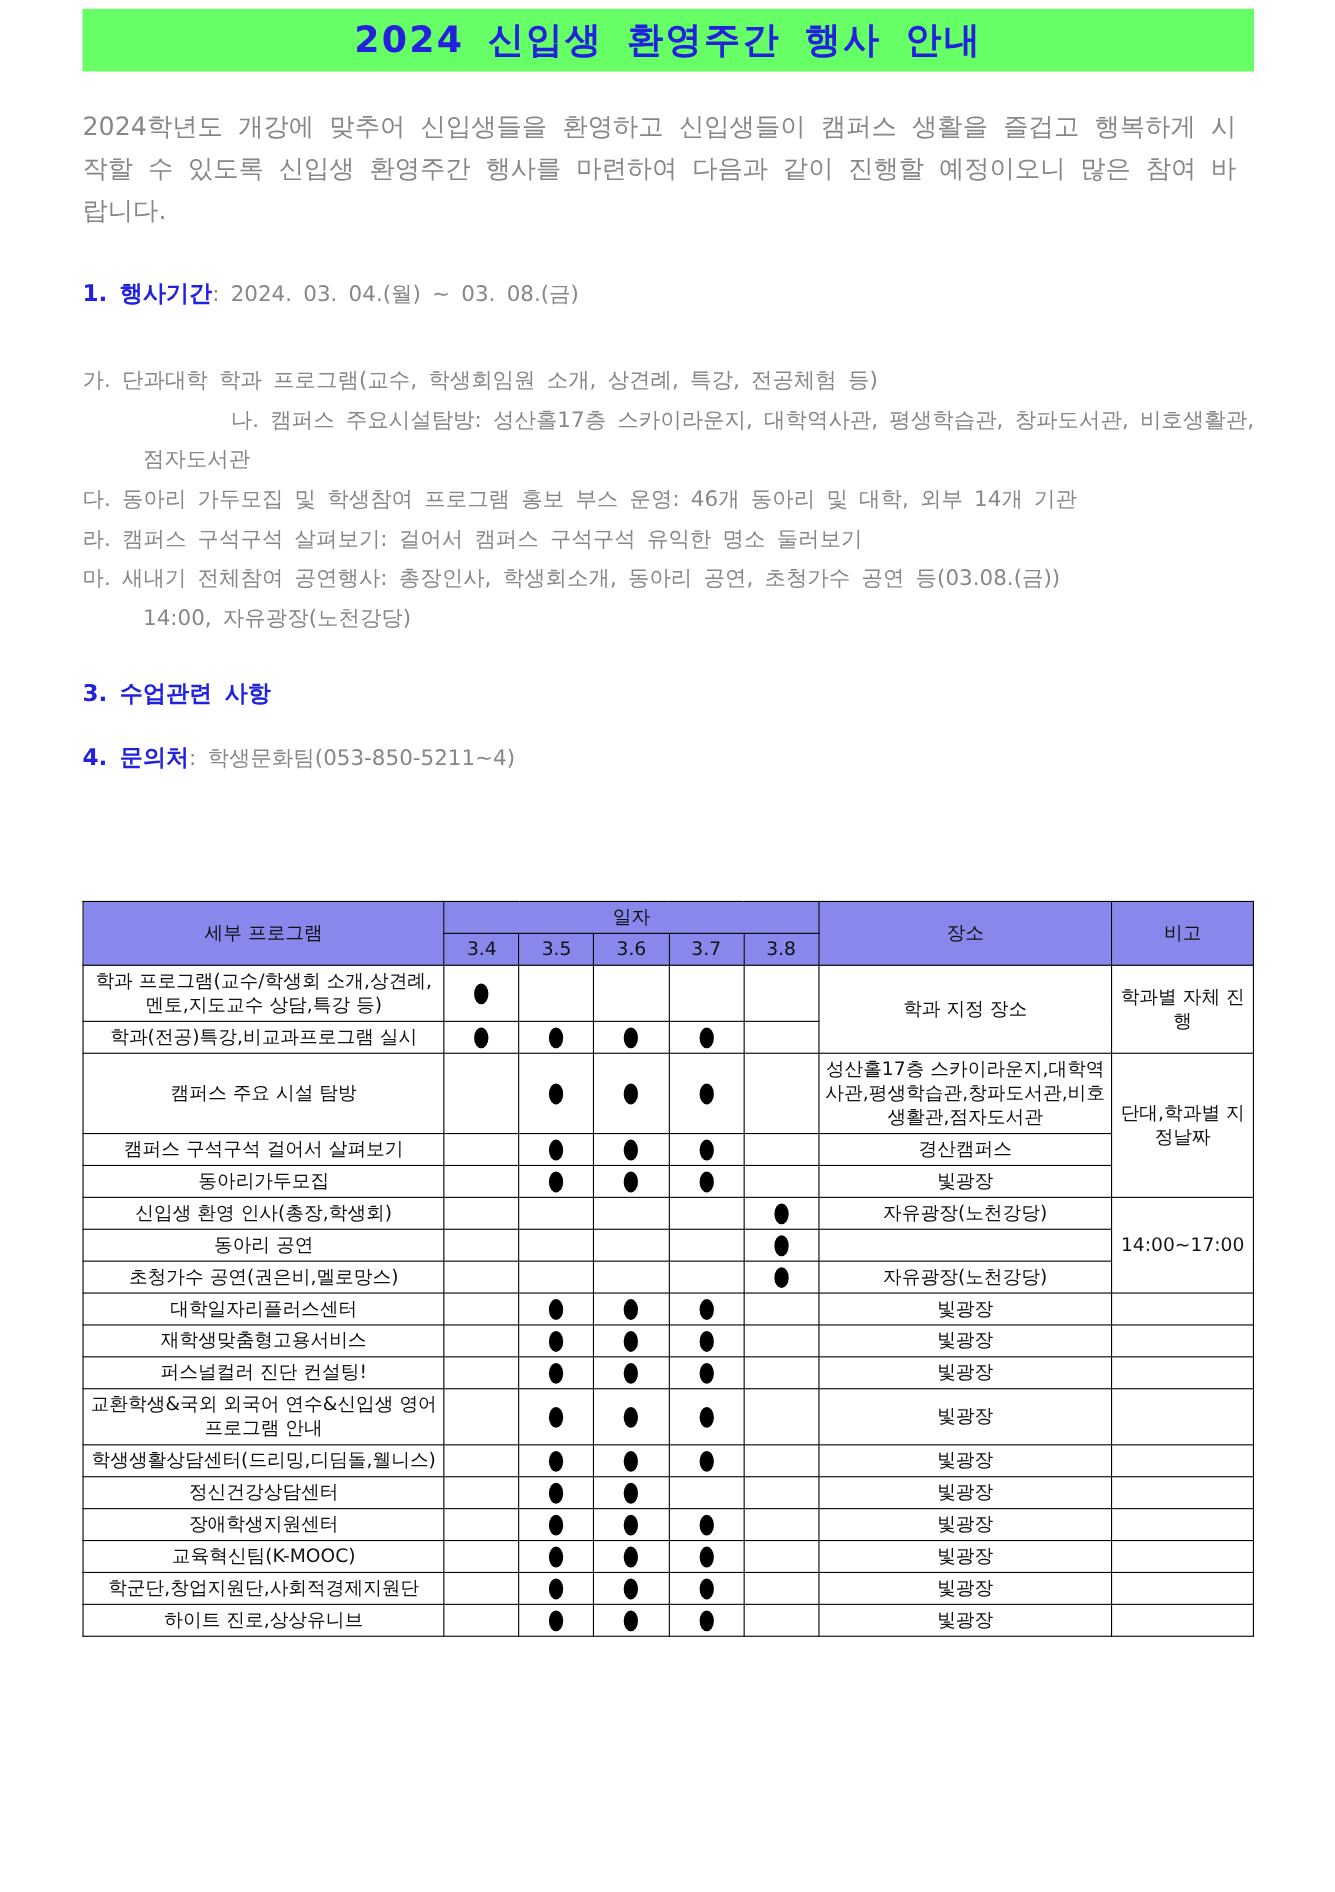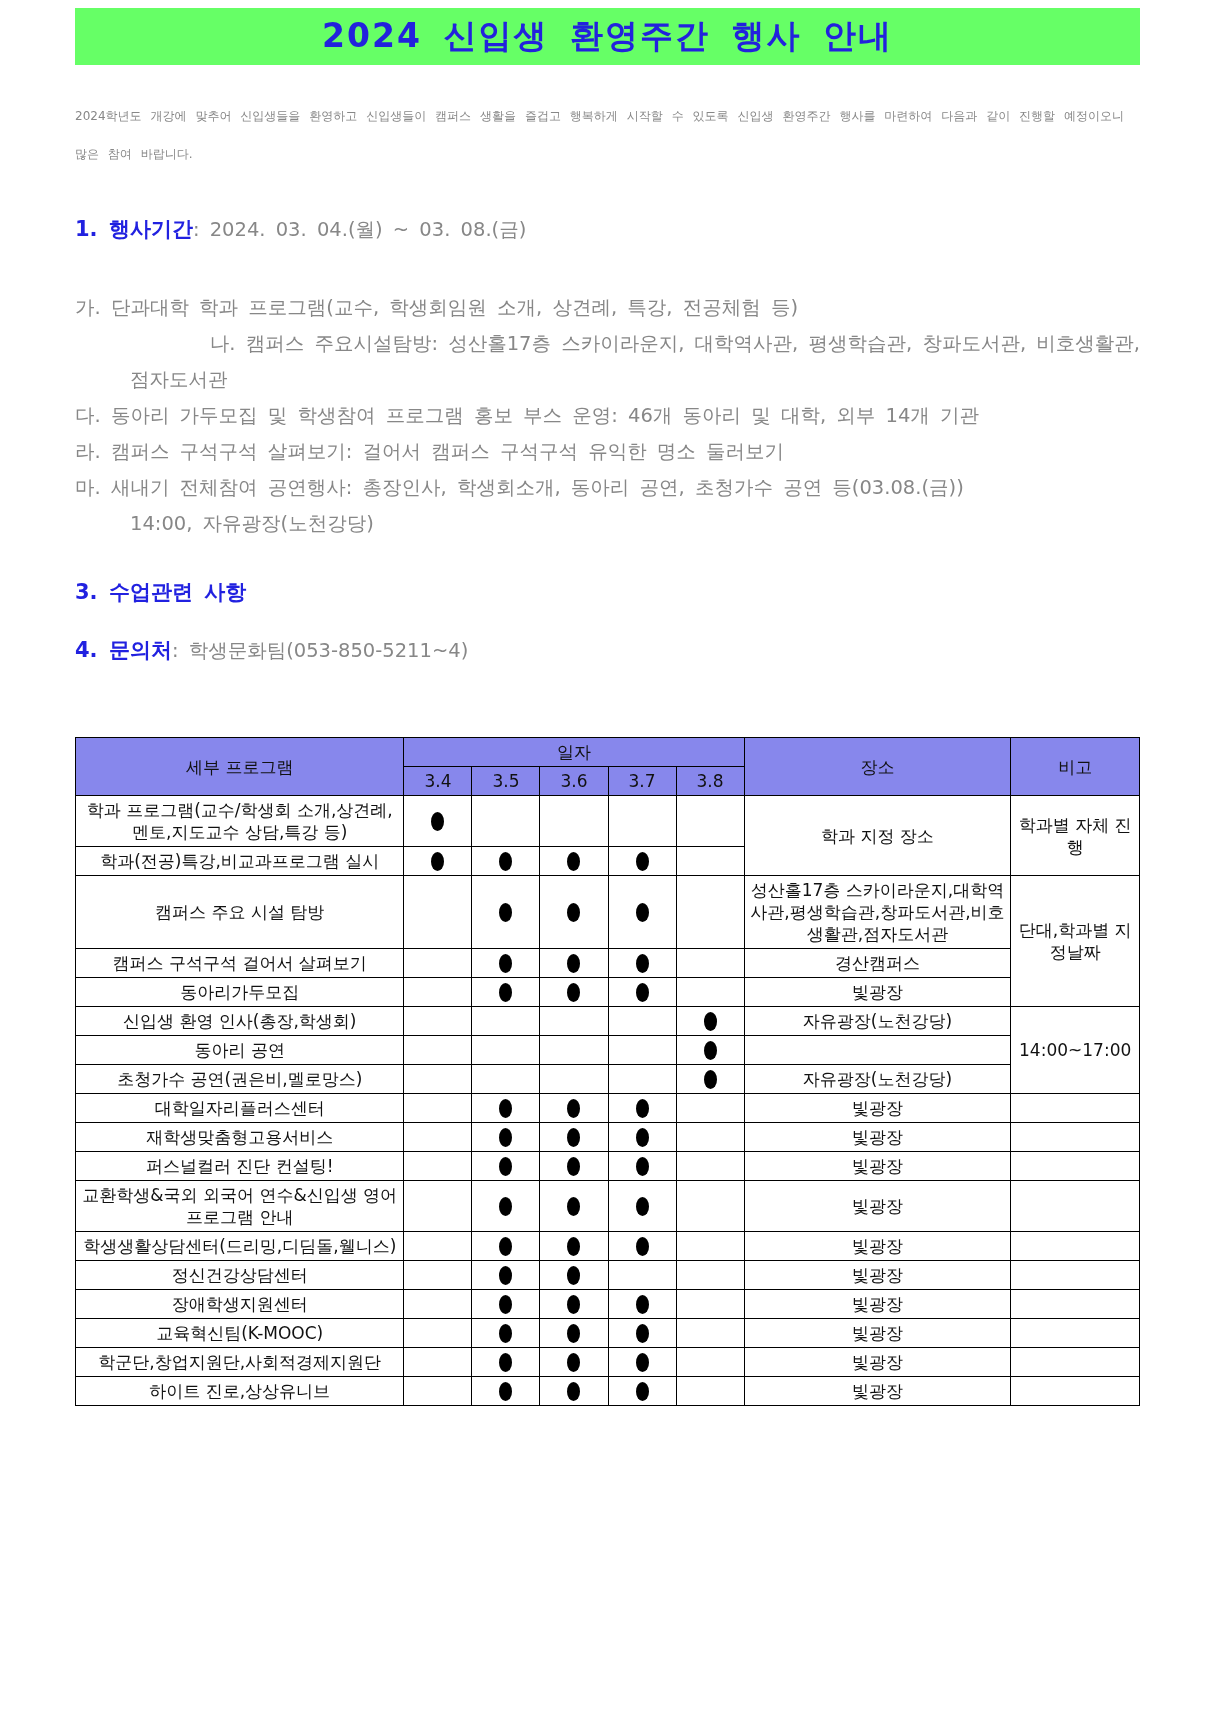--- a/index.html
+++ b/index.html
@@ -18,21 +18,21 @@
   .banner h1 {
     margin: 0;
     font-size: 33px; font-weight: bold;
     letter-spacing: 2px;
     word-spacing: 8px;
   }
 
   
   .intro {
     margin: 32px 16px 0 0;
-    font-size: 12px; line-height: 38px;
+    font-size: 23px; line-height: 38px;
     text-align: justify;
     word-spacing: 5px;
   }
 
   
   .section { margin-top: 46px; }
   .section.s1 { margin-top: 42px; }
   .section.s3 { margin-top: 36px; }
   .section.s4 { margin-top: 30px; }
   .section-heading {
@@ -45,21 +45,21 @@
   }
   .items { margin-top: 6px; }
   .item {
     font-size: 19.5px; line-height: 36px;
     word-spacing: 4px;
   }
   .item.cont { margin-left: 55px; }
 
   
   table.schedule {
-    margin-top: 72px;
+    margin-top: 116px;
     width: 100%;
     border-collapse: collapse;
     table-layout: fixed;
   }
   table.schedule th, table.schedule td {
     border: 1.6px solid #000000;
     font-size: 17px;
     color: #111111;
     text-align: center;
     vertical-align: middle;

